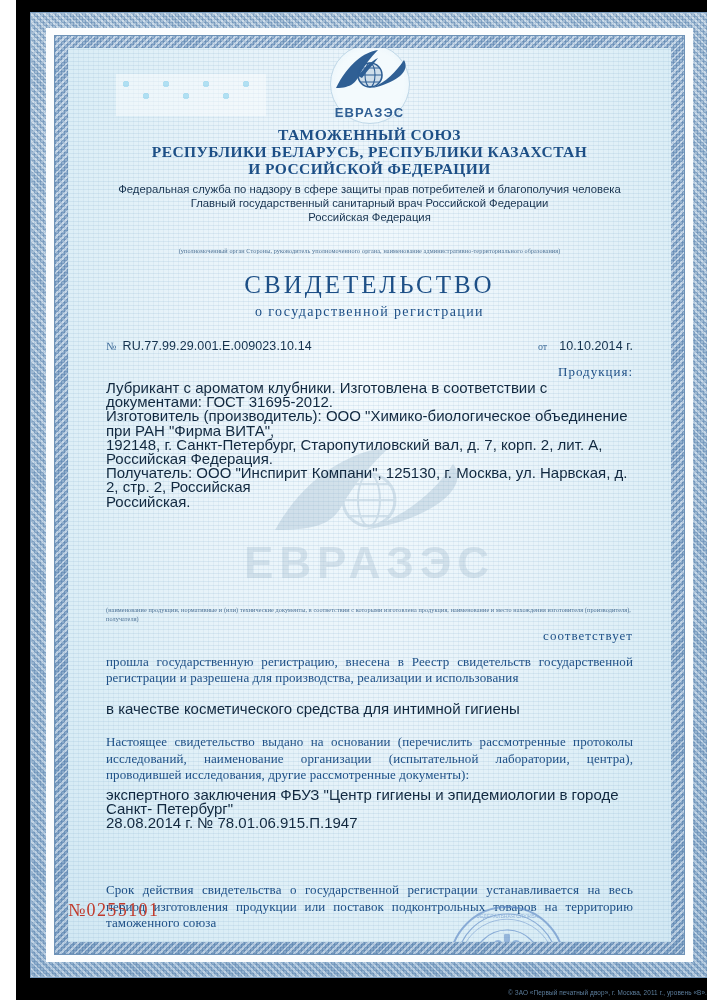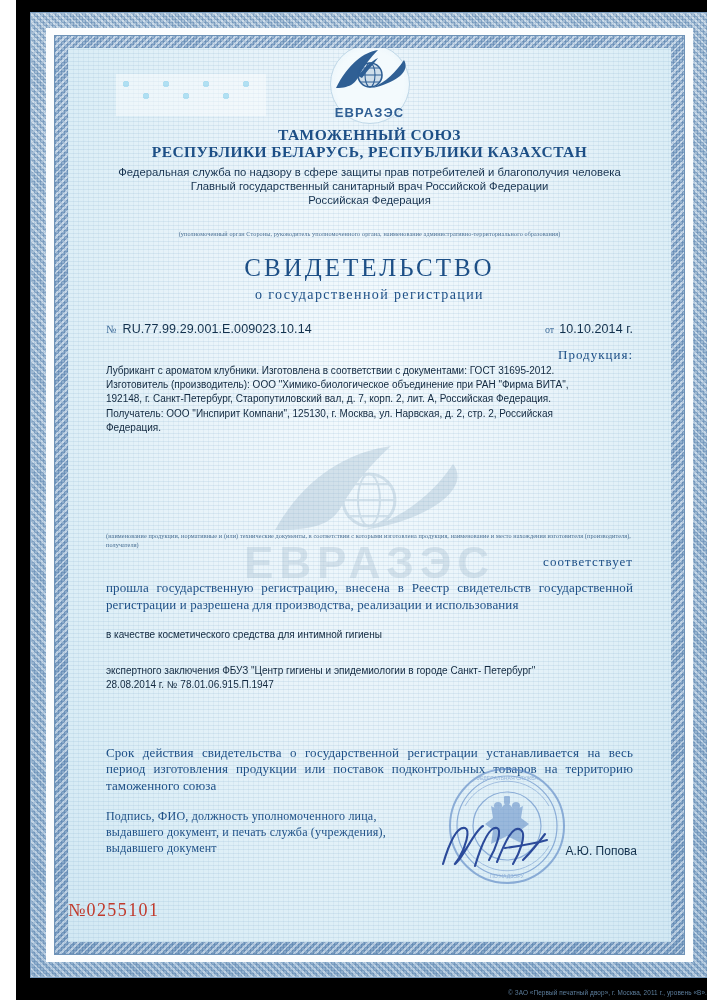--- a/index.html
+++ b/index.html
@@ -153,29 +153,29 @@
 
   .numline{
     display:flex;align-items:baseline;margin-top:19px;font-size:12.5px;color:#13314d;
   }
   .numline .lbl{
     font-family:"Liberation Serif", serif;color:#3d6b99;font-size:11px;margin-right:6px;
   }
   .numline .num{letter-spacing:.1px;}
   .numline .spacer{flex:1;}
   .numline .dt-lbl{
-    font-family:"Liberation Serif", serif;color:#3d6b99;font-size:10px;margin-right:5px;
+    font-family:"Liberation Serif", serif;color:#3d6b99;font-size:10px;margin-right:12px;
   }
 
   .sec-head{
     font-family:"Liberation Serif", serif;
     color:#1d4f86;font-size:13px;letter-spacing:1px;margin-top:11px;text-align:right;
   }
   .body-text{
-    font-size:10px;line-height:14.2px;color:#11283f;margin-top:1px;
+    font-size:15px;line-height:14.2px;color:#11283f;margin-top:1px;
   }
   .serif-just{
     font-family:"Liberation Serif", serif;
     font-size:13px;line-height:16.5px;color:#1d4f86;text-align:justify;
     letter-spacing:.1px;
   }
   .serif-just.tight{text-align:justify;text-align-last:left;}
 
   .gap-lg{height:18px;}
   .gap-md{height:10px;}
@@ -251,20 +251,21 @@
         <path d="M98 62 H150 M102 46 H146 M102 78 H146" stroke="#8fadc4" stroke-width="2" fill="none"></path>
       </svg>
       <div class="wm-text">ЕВРАЗЭС</div>
     </div>
 
     <div class="content">
 
       <div class="title-block">
         <div class="title-main">ТАМОЖЕННЫЙ СОЮЗ</div>
         <div class="title-main">РЕСПУБЛИКИ БЕЛАРУСЬ, РЕСПУБЛИКИ КАЗАХСТАН</div>
+        <div class="title-main">И РОССИЙСКОЙ ФЕДЕРАЦИИ</div>
 
         <div class="org-lines">
           <div>Федеральная служба по надзору в сфере защиты прав потребителей и благополучия человека</div>
           <div>Главный государственный санитарный врач Российской Федерации</div>
           <div>Российская Федерация</div>
         </div>
       </div>
 
       <div style="height:22px"></div>
       <div class="caption">(уполномоченный орган Стороны, руководитель уполномоченного органа, наименование административно-территориального образования)</div>
@@ -279,33 +280,34 @@
         <span class="dt-lbl">от</span>
         <span class="num">10.10.2014 г.</span>
       </div>
 
       <div class="sec-head">Продукция:</div>
       <div class="body-text">
         <div>Лубрикант с ароматом клубники. Изготовлена в соответствии с документами: ГОСТ 31695-2012.</div>
         <div>Изготовитель (производитель): ООО "Химико-биологическое объединение при РАН "Фирма ВИТА",</div>
         <div>192148, г. Санкт-Петербург, Старопутиловский вал, д. 7, корп. 2, лит. А, Российская Федерация.</div>
         <div>Получатель: ООО "Инспирит Компани", 125130, г. Москва, ул. Нарвская, д. 2, стр. 2, Российская</div>
-        <div>Федерация.</div>
+        <div>Российская.</div>
       </div>
 
       <div style="height:96px"></div>
       <div class="caption caption-left">(наименование продукции, нормативные и (или) технические документы, в соответствии с которыми изготовлена продукция, наименование и место нахождения изготовителя (производителя), получателя)</div>
 
       <div class="sec-head" style="margin-top:5px">соответствует</div>
 
       <div class="gap-md"></div>
       <div class="serif-just tight">прошла государственную регистрацию, внесена в Реестр свидетельств государственной регистрации и разрешена для производства, реализации и использования</div>
       <div class="body-text" style="margin-top:15px">в качестве косметического средства для интимной гигиены</div>
 
       <div class="gap-lg"></div>
+      <div class="serif-just tight">Настоящее свидетельство выдано на основании (перечислить рассмотренные протоколы исследований, наименование организации (испытательной лаборатории, центра), проводившей исследования, другие рассмотренные документы):</div>
       <div class="body-text" style="margin-top:4px">
         <div>экспертного заключения ФБУЗ "Центр гигиены и эпидемиологии в городе Санкт- Петербург"</div>
         <div>28.08.2014 г. № 78.01.06.915.П.1947</div>
       </div>
 
       <div style="height:52px"></div>
       <div class="serif-just tight">Срок действия свидетельства о государственной регистрации устанавливается на весь период изготовления продукции или поставок подконтрольных товаров на территорию таможенного союза</div>
 
       <div class="sig-area">
         <div class="sig-left">

